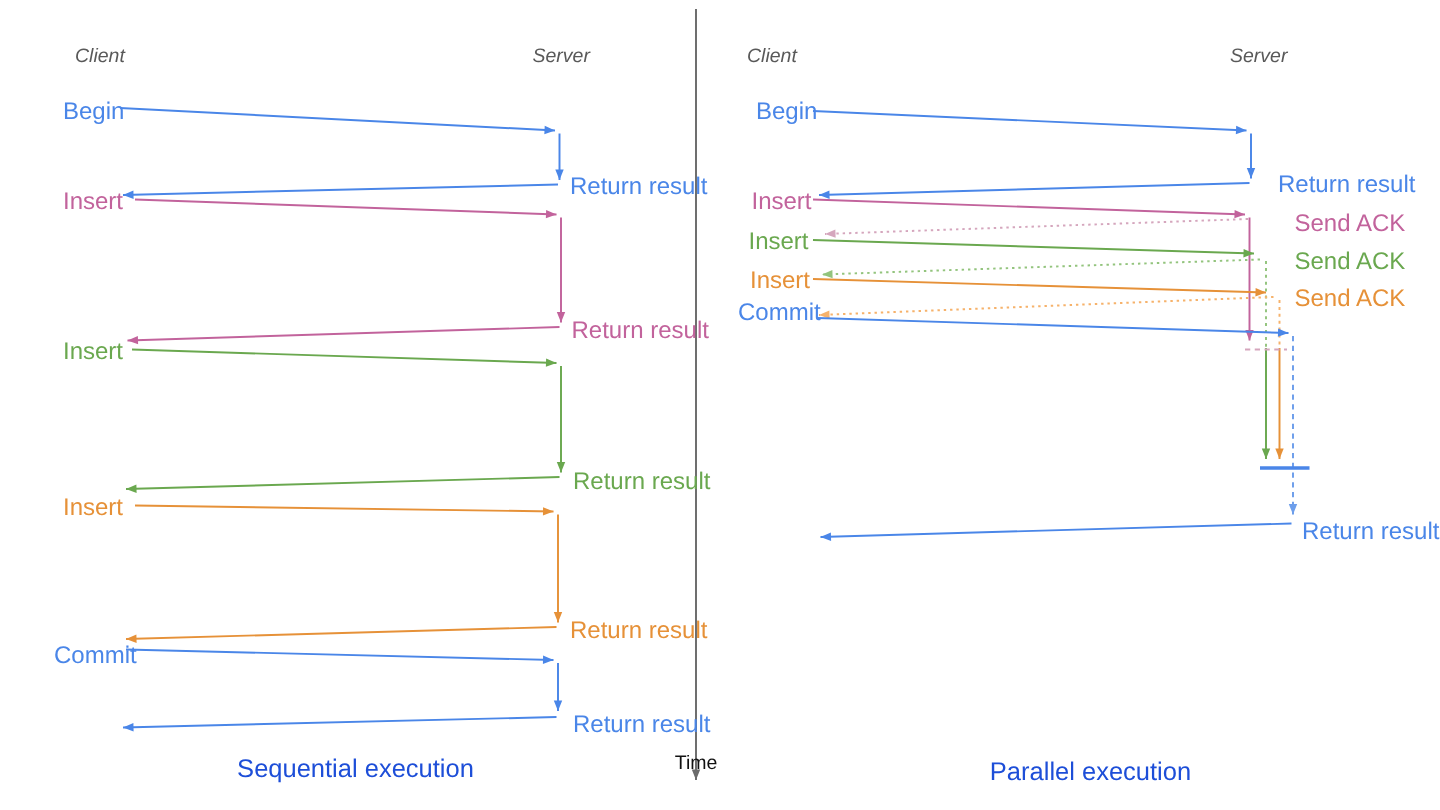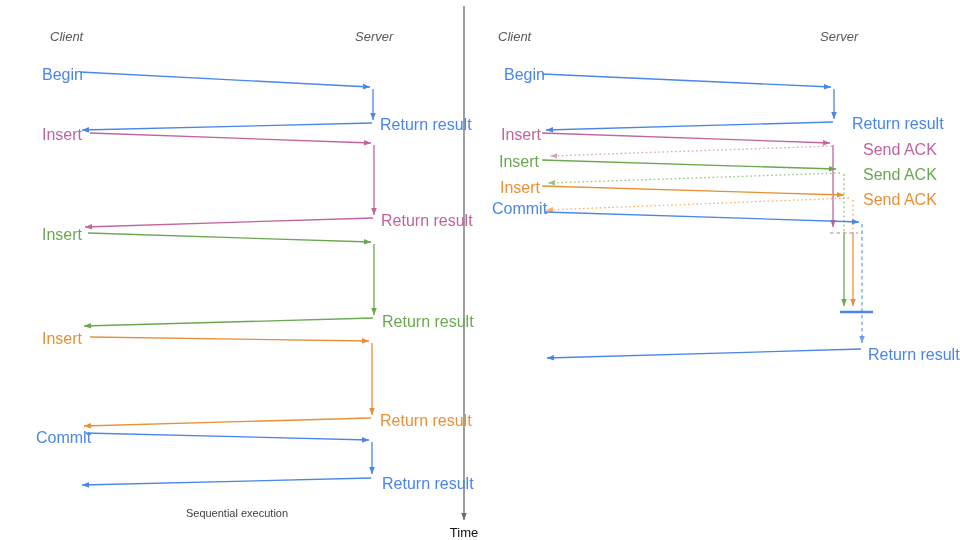--- a/index.html
+++ b/index.html
@@ -2,24 +2,24 @@
 <html><head>
 <meta charset="utf-8">
 <style>
   html,body{margin:0;padding:0;background:#ffffff;}
   body{width:960px;height:540px;font-family:"Liberation Sans",sans-serif;}
   #canvas{position:relative;width:960px;height:540px;background:#ffffff;overflow:hidden;}
   #arrow-layer{position:absolute;left:0;top:0;}
   #label-layer{position:absolute;left:0;top:4px;width:808px;height:540px;pointer-events:none;}
   .lbl{position:absolute;font-size:16px;line-height:12px;white-space:nowrap;transform:translateY(-50%);}
   .hdr{font-size:13px;font-style:italic;}
-  .caption{position:absolute;font-size:11px;color:#404040;white-space:nowrap;transform:translate(-50%,-50%);}
+  .caption{position:absolute;font-size:17px;color:#1d4ed8;white-space:nowrap;transform:translate(-50%,-50%);}
   #caption-left{left:237px;top:513px;}
   #caption-right{left:727px;top:515px;}
-  #time-label{position:absolute;font-size:13px;color:#111111;white-space:nowrap;transform:translate(-50%,-50%);left:464px;top:532px;}
+  #time-label{position:absolute;font-size:13px;color:#111111;white-space:nowrap;transform:translate(-50%,-50%);left:464px;top:508px;}
 </style>
 </head>
 <body>
 
 <div id="canvas">
   <svg id="arrow-layer" width="960" height="540">
       <g>
         <line x1="80" y1="72" x2="370" y2="87" stroke="#4a86e8" stroke-width="1.3"></line>
         <polygon points="370,87 363.1539793446038,83.84215244416582 362.86471086620674,89.43467635984162" fill="#4a86e8"></polygon>
       </g>
@@ -176,14 +176,15 @@
       <div class="lbl" style="left: 501px; top: 131px; color: rgb(194, 99, 156);">Insert</div>
       <div class="lbl" style="left: 863px; top: 146px; color: rgb(194, 99, 156);">Send ACK</div>
       <div class="lbl" style="left: 499px; top: 158px; color: rgb(106, 168, 79);">Insert</div>
       <div class="lbl" style="left: 863px; top: 171px; color: rgb(106, 168, 79);">Send ACK</div>
       <div class="lbl" style="left: 500px; top: 184px; color: rgb(230, 145, 56);">Insert</div>
       <div class="lbl" style="left: 863px; top: 196px; color: rgb(230, 145, 56);">Send ACK</div>
       <div class="lbl" style="left: 492px; top: 205px; color: rgb(74, 134, 232);">Commit</div>
       <div class="lbl" style="left: 868px; top: 351px; color: rgb(74, 134, 232);">Return result</div>
     </div>
   <div class="caption" id="caption-left">Sequential execution</div>
+  <div class="caption" id="caption-right">Parallel execution</div>
   <div id="time-label">Time</div>
 </div>
 
 </body></html>

